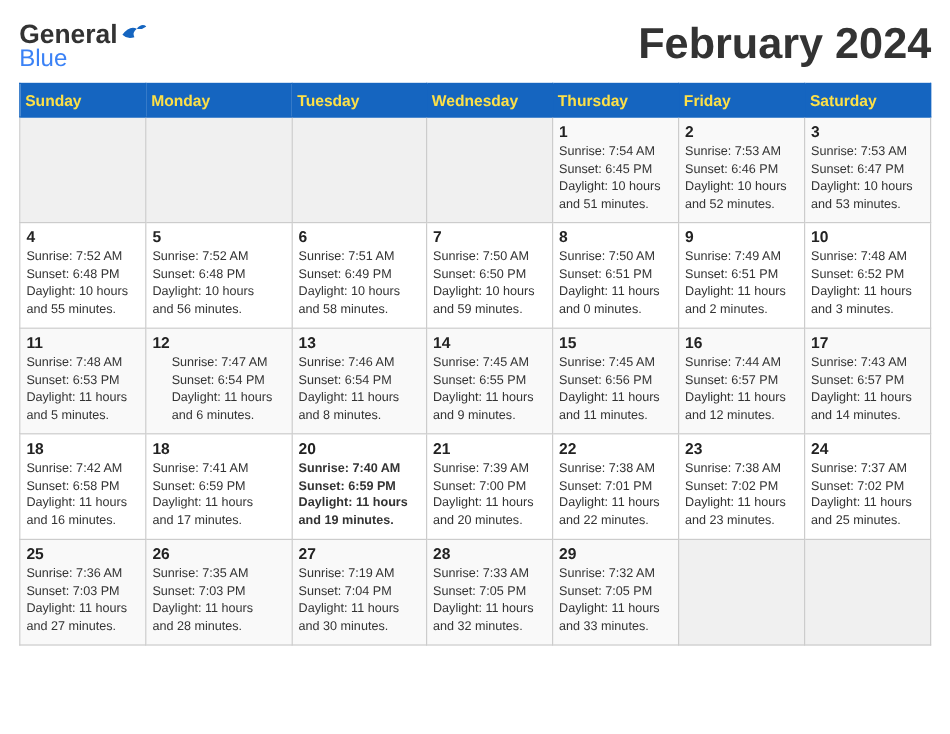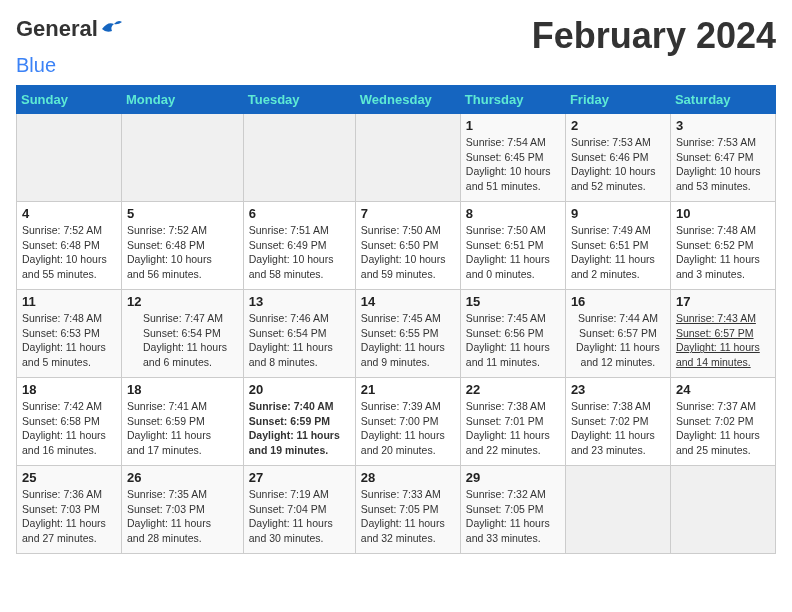--- a/index.html
+++ b/index.html
@@ -13,21 +13,20 @@
     .header {
       display: flex;
       justify-content: space-between;
       align-items: flex-start;
       margin-bottom: 8px;
     }
     .logo {
       display: flex;
       flex-direction: column;
       align-items: flex-start;
-      gap: 16px;
     }
     .title-block {
       text-align: right;
     }
     .title-block h1 {
       font-size: 36px;
       font-weight: bold;
       color: #333;
       line-height: 1.1;
     }
@@ -36,21 +35,21 @@
       font-weight: normal;
       color: #555;
     }
     table {
       width: 100%;
       border-collapse: collapse;
       font-size: 11px;
     }
     thead th {
       background-color: #1565c0;
-      color: #5eead4;
+      color: #fde047;
       padding: 6px 4px;
       text-align: left;
       font-size: 13px;
       font-weight: bold;
       border: 1px solid #1565c0;
     }
     tbody td {
       border: 1px solid #ccc;
       padding: 4px 5px;
       vertical-align: top;
@@ -220,28 +219,28 @@
         </td>
         <td>
           <span class="day-num">15</span>
           <div class="day-detail" style="white-space: pre-line;">Sunrise: 7:45 AM
 Sunset: 6:56 PM
 Daylight: 11 hours
 and 11 minutes.</div>
         </td>
         <td>
           <span class="day-num">16</span>
-          <div class="day-detail" style="white-space: pre-line; text-align: center;">Sunrise: 7:44 AM
+          <div class="day-detail" style="white-space: pre-line;">Sunrise: 7:44 AM
 Sunset: 6:57 PM
 Daylight: 11 hours
 and 12 minutes.</div>
         </td>
         <td>
           <span class="day-num">17</span>
-          <div class="day-detail" style="white-space: pre-line; text-decoration: underline;">Sunrise: 7:43 AM
+          <div class="day-detail" style="white-space: pre-line;">Sunrise: 7:43 AM
 Sunset: 6:57 PM
 Daylight: 11 hours
 and 14 minutes.</div>
         </td>
       </tr>
       <tr>
         <td>
           <span class="day-num">18</span>
           <div class="day-detail" style="white-space: pre-line;">Sunrise: 7:42 AM
 Sunset: 6:58 PM

